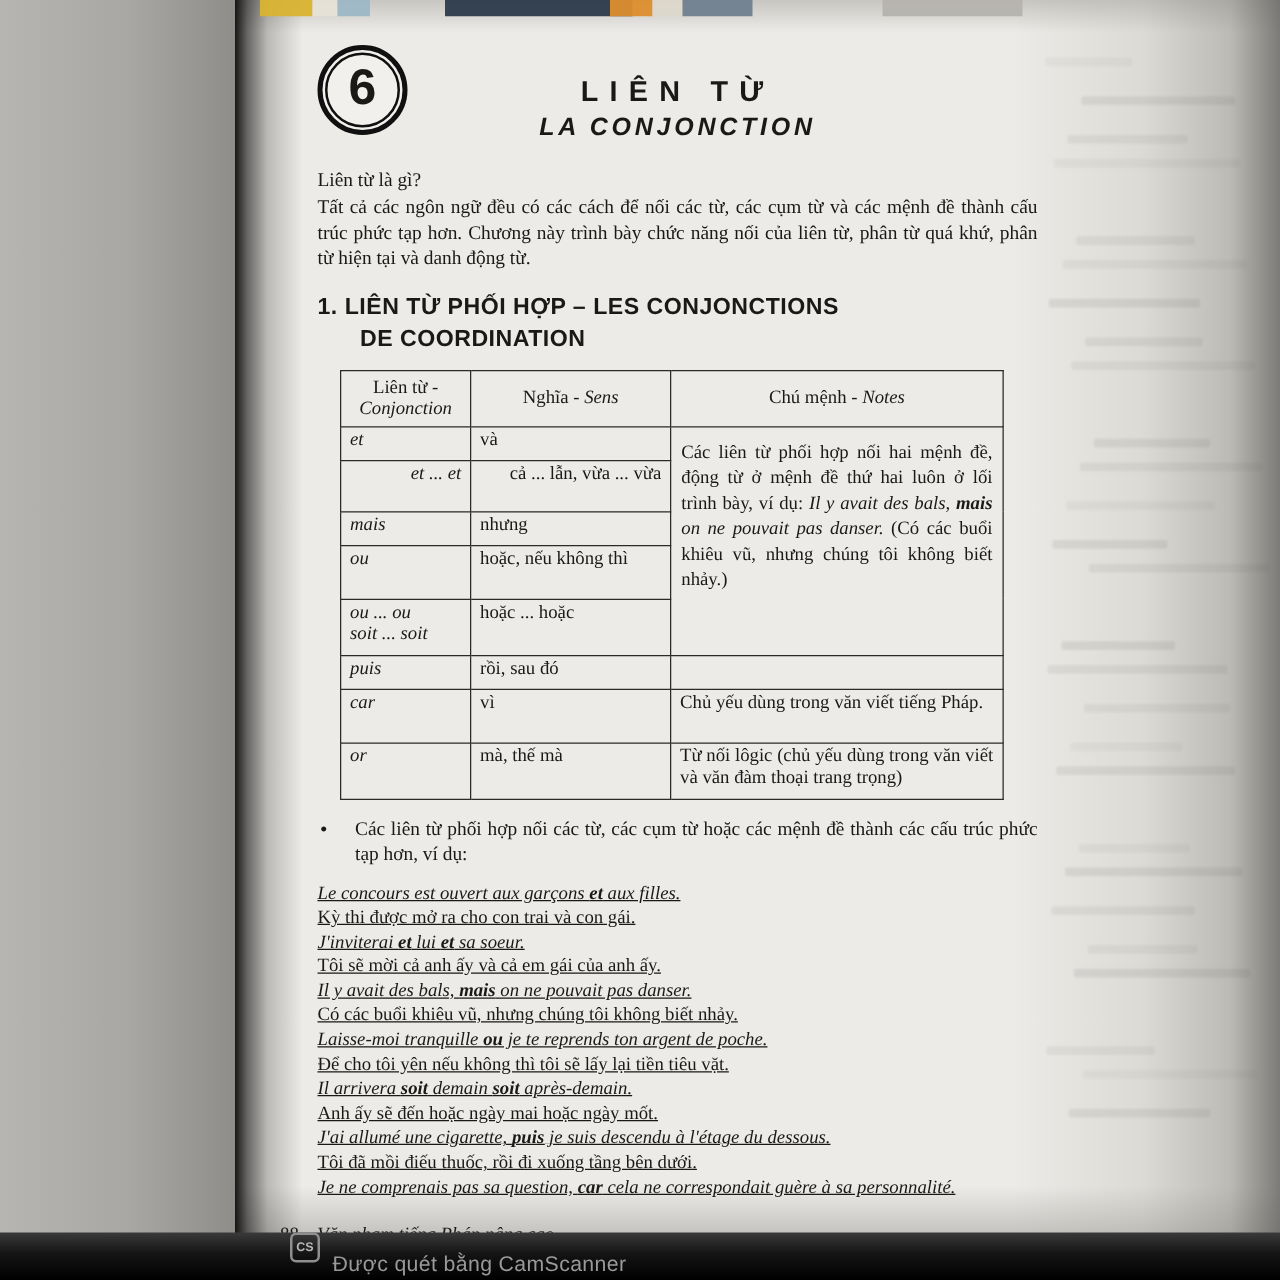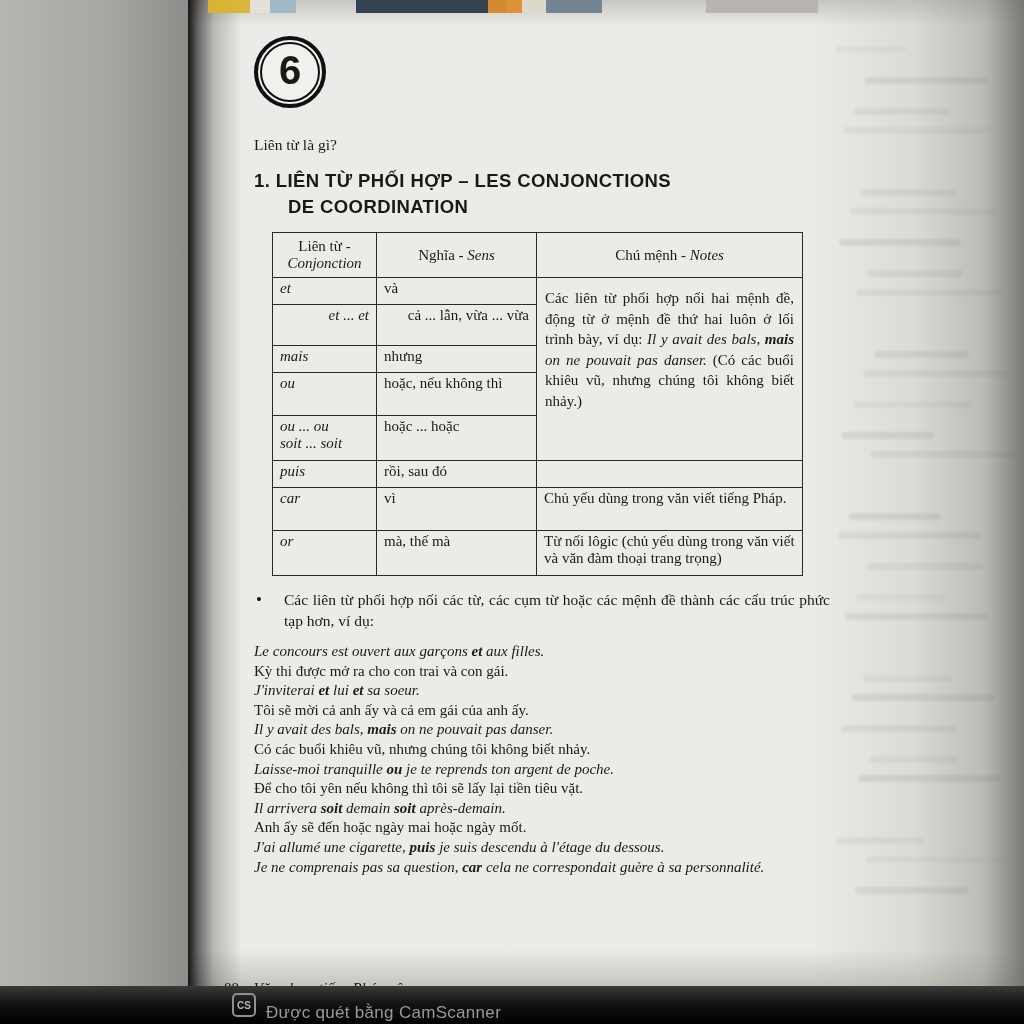--- a/index.html
+++ b/index.html
@@ -49,27 +49,27 @@
   .r4 td{height:38px;}
   .r5 td{height:40px;}
   .r7 td{height:38px;}
   .r8 td{height:40px;}
   .note-merged{line-height:20.5px;text-align:justify;padding:10px 8px 2px 8px;}
   .bold{font-weight:bold;}
   .ital{font-style:italic;}
   .bullet-row{margin-top:14px;display:flex;font-size:15.5px;line-height:20.5px;}
   .bullet{width:28px;flex:none;font-size:17px;padding-left:2px;}
   .bullet-text{flex:1;text-align:justify;}
-  .examples{margin-top:11px;font-size:15px;line-height:19.6px;}
+  .examples{margin-top:11px;font-size:15px;line-height:19.6px;text-decoration:underline;}
   .fr{font-style:italic;}
   .footer{position:absolute;left:36px;top:980px;font-size:15px;z-index:2;}
   .footer .ital{margin-left:6px;}
   .cam-bar{position:absolute;left:0;bottom:0;width:100%;height:38px;z-index:5;
     background:linear-gradient(to bottom,#3a3a3a 0%,#141414 45%,#000 100%);
-    display:flex;align-items:center;}
+    display:flex;align-items:flex-start;}
   .cs-logo{margin-left:232px;width:20px;height:20px;border:2px solid #8f8f8f;border-radius:5px;
     color:#b5b5b5;font-family:"Liberation Sans",sans-serif;font-weight:bold;font-size:10px;
     display:flex;align-items:center;justify-content:center;flex:none;}
   .cs-text{margin-left:10px;color:#999;font-family:"Liberation Sans",sans-serif;font-size:17px;letter-spacing:0.3px;margin-top:16px;}
 </style>
 </head>
 <body>
 
 <div class="screen">
   <div class="backdrop-left"></div>
@@ -114,23 +114,28 @@
         <div class="bleed-line" style="top: 791px; left: 1px; width: 87px; opacity: 0.073;"></div>
         <div class="bleed-line" style="top: 810px; left: 30px; width: 140px; opacity: 0.05;"></div>
         <div class="bleed-line" style="top: 841px; left: 19px; width: 113px; opacity: 0.104;"></div>
       </div>
 
     <div class="content">
       <div class="chapter-head">
         <div class="circle">
           <span>6</span>
         </div>
+        <div class="titles">
+          <div class="title1">LIÊN TỪ</div>
+          <div class="title2">LA CONJONCTION</div>
+        </div>
       </div>
 
       <div class="intro-q">Liên từ là gì?</div>
+      <p class="intro">Tất cả các ngôn ngữ đều có các cách để nối các từ, các cụm từ và các mệnh đề thành cấu trúc phức tạp hơn. Chương này trình bày chức năng nối của liên từ, phân từ quá khứ, phân từ hiện tại và danh động từ.</p>
 
       <div class="sec-head">
         <div>1. LIÊN TỪ PHỐI HỢP – LES CONJONCTIONS</div>
         <div class="sec2">DE COORDINATION</div>
       </div>
 
       <table>
         <colgroup>
             <col class="w1">
             <col class="w2">
@@ -199,20 +204,21 @@
         <div class="vi">Kỳ thi được mở ra cho con trai và con gái.</div>
         <div class="fr"><span>J'inviterai </span><span class="bold">et</span><span> lui </span><span class="bold">et</span><span> sa soeur.</span></div>
         <div class="vi">Tôi sẽ mời cả anh ấy và cả em gái của anh ấy.</div>
         <div class="fr"><span>Il y avait des bals, </span><span class="bold">mais</span><span> on ne pouvait pas danser.</span></div>
         <div class="vi">Có các buổi khiêu vũ, nhưng chúng tôi không biết nhảy.</div>
         <div class="fr"><span>Laisse-moi tranquille </span><span class="bold">ou</span><span> je te reprends ton argent de poche.</span></div>
         <div class="vi">Để cho tôi yên nếu không thì tôi sẽ lấy lại tiền tiêu vặt.</div>
         <div class="fr"><span>Il arrivera </span><span class="bold">soit</span><span> demain </span><span class="bold">soit</span><span> après-demain.</span></div>
         <div class="vi">Anh ấy sẽ đến hoặc ngày mai hoặc ngày mốt.</div>
         <div class="fr"><span>J'ai allumé une cigarette, </span><span class="bold">puis</span><span> je suis descendu à l'étage du dessous.</span></div>
+        <div class="vi">Tôi đã mồi điếu thuốc, rồi đi xuống tầng bên dưới.</div>
         <div class="fr"><span>Je ne comprenais pas sa question, </span><span class="bold">car</span><span> cela ne correspondait guère à sa personnalité.</span></div>
       </div>
     </div>
 
     <div class="footer">
       <span>88 -</span><span class="ital">Văn phạm tiếng Pháp nâng cao</span>
     </div>
   </div>
 
   <div class="cam-bar">

